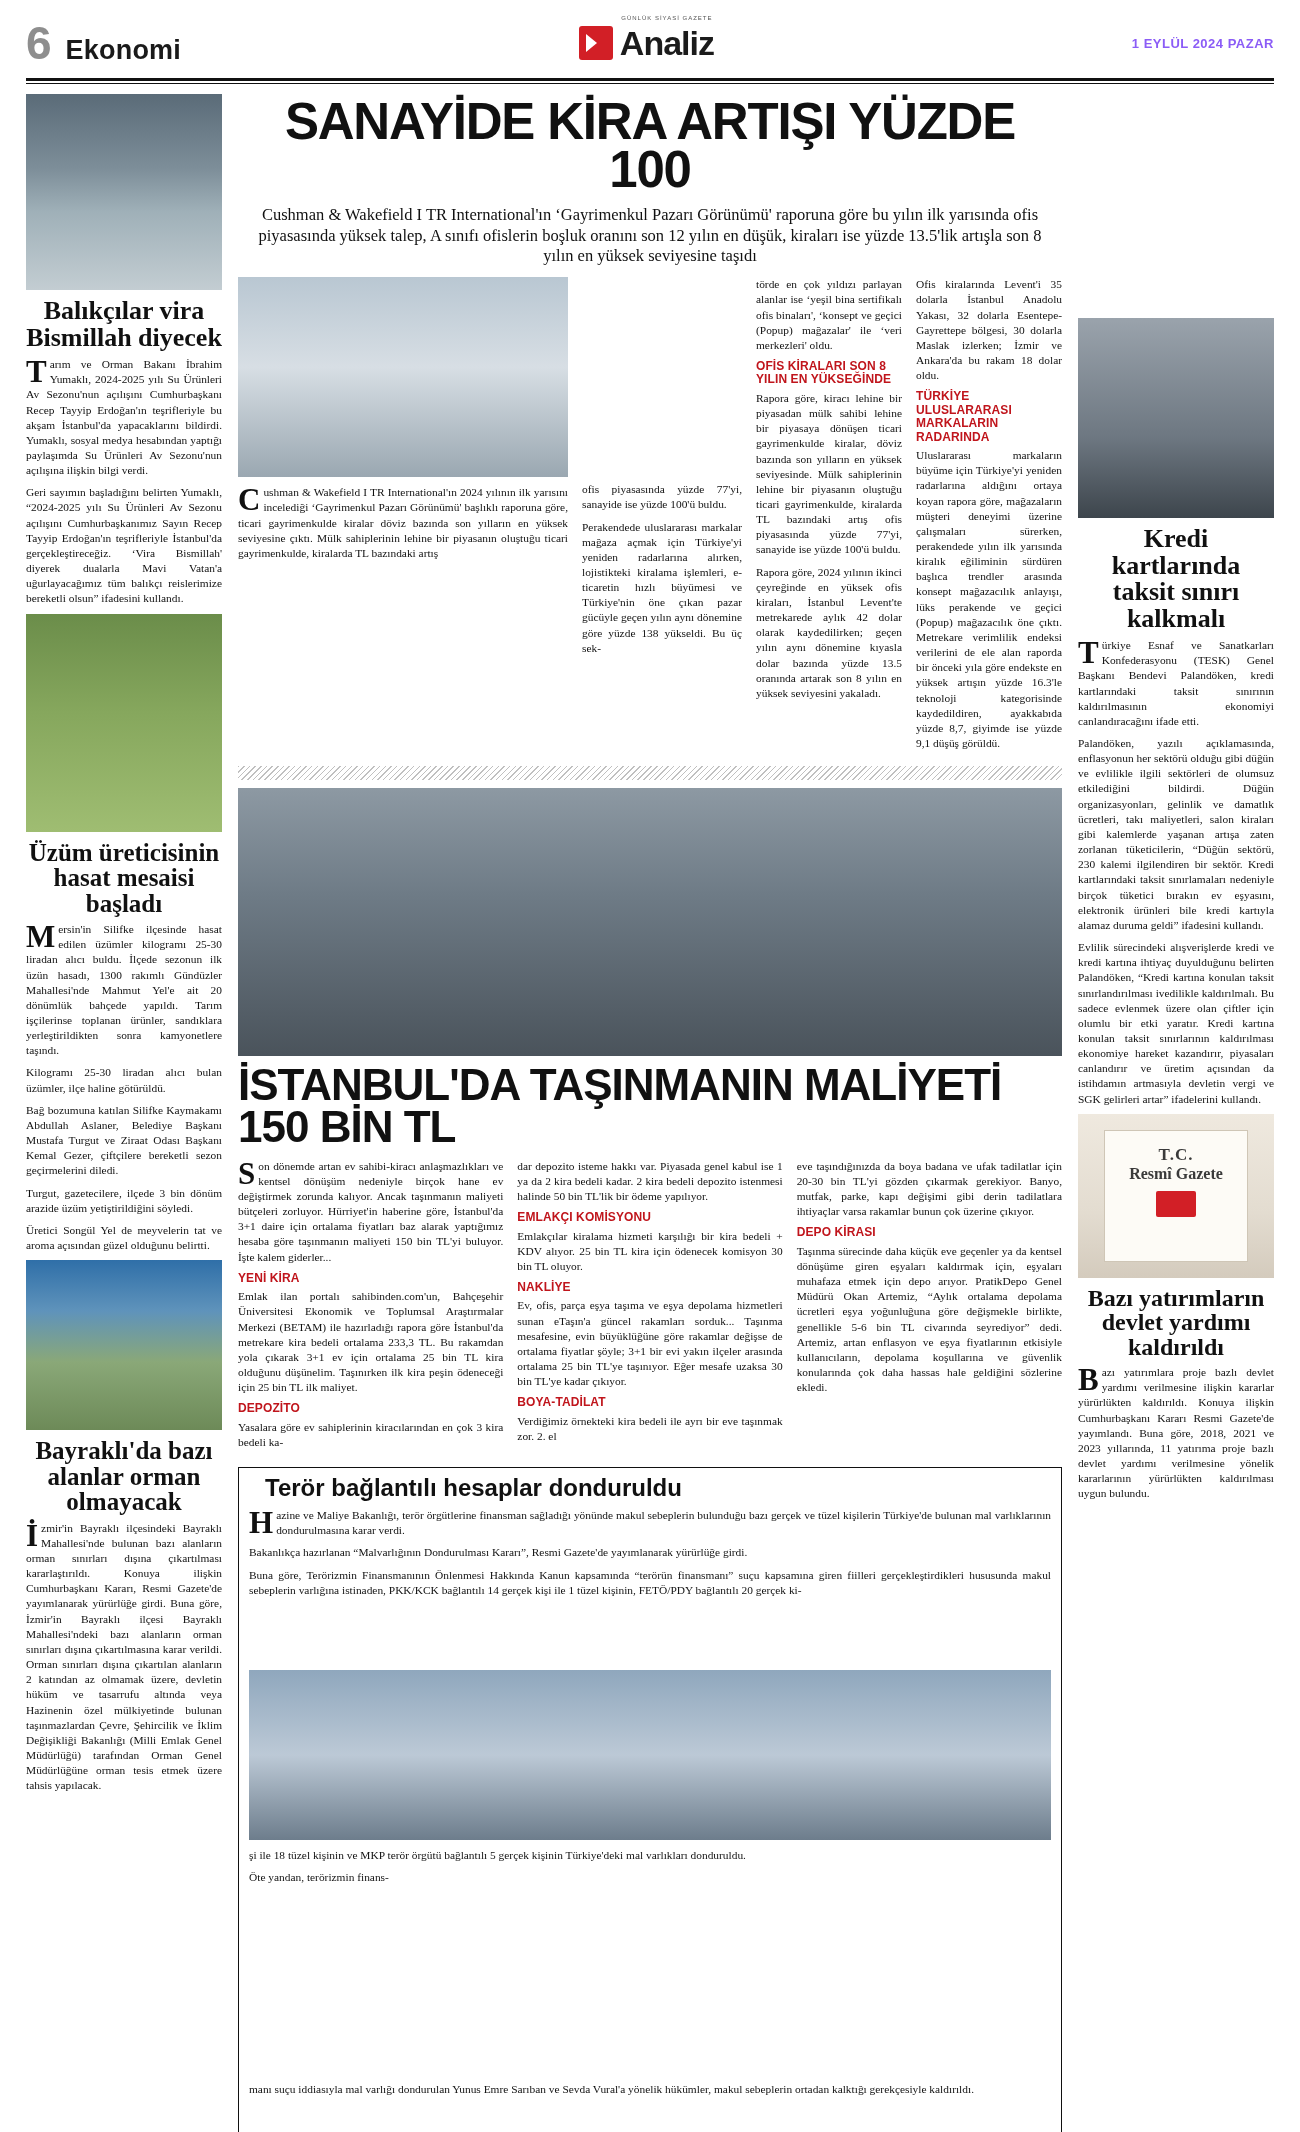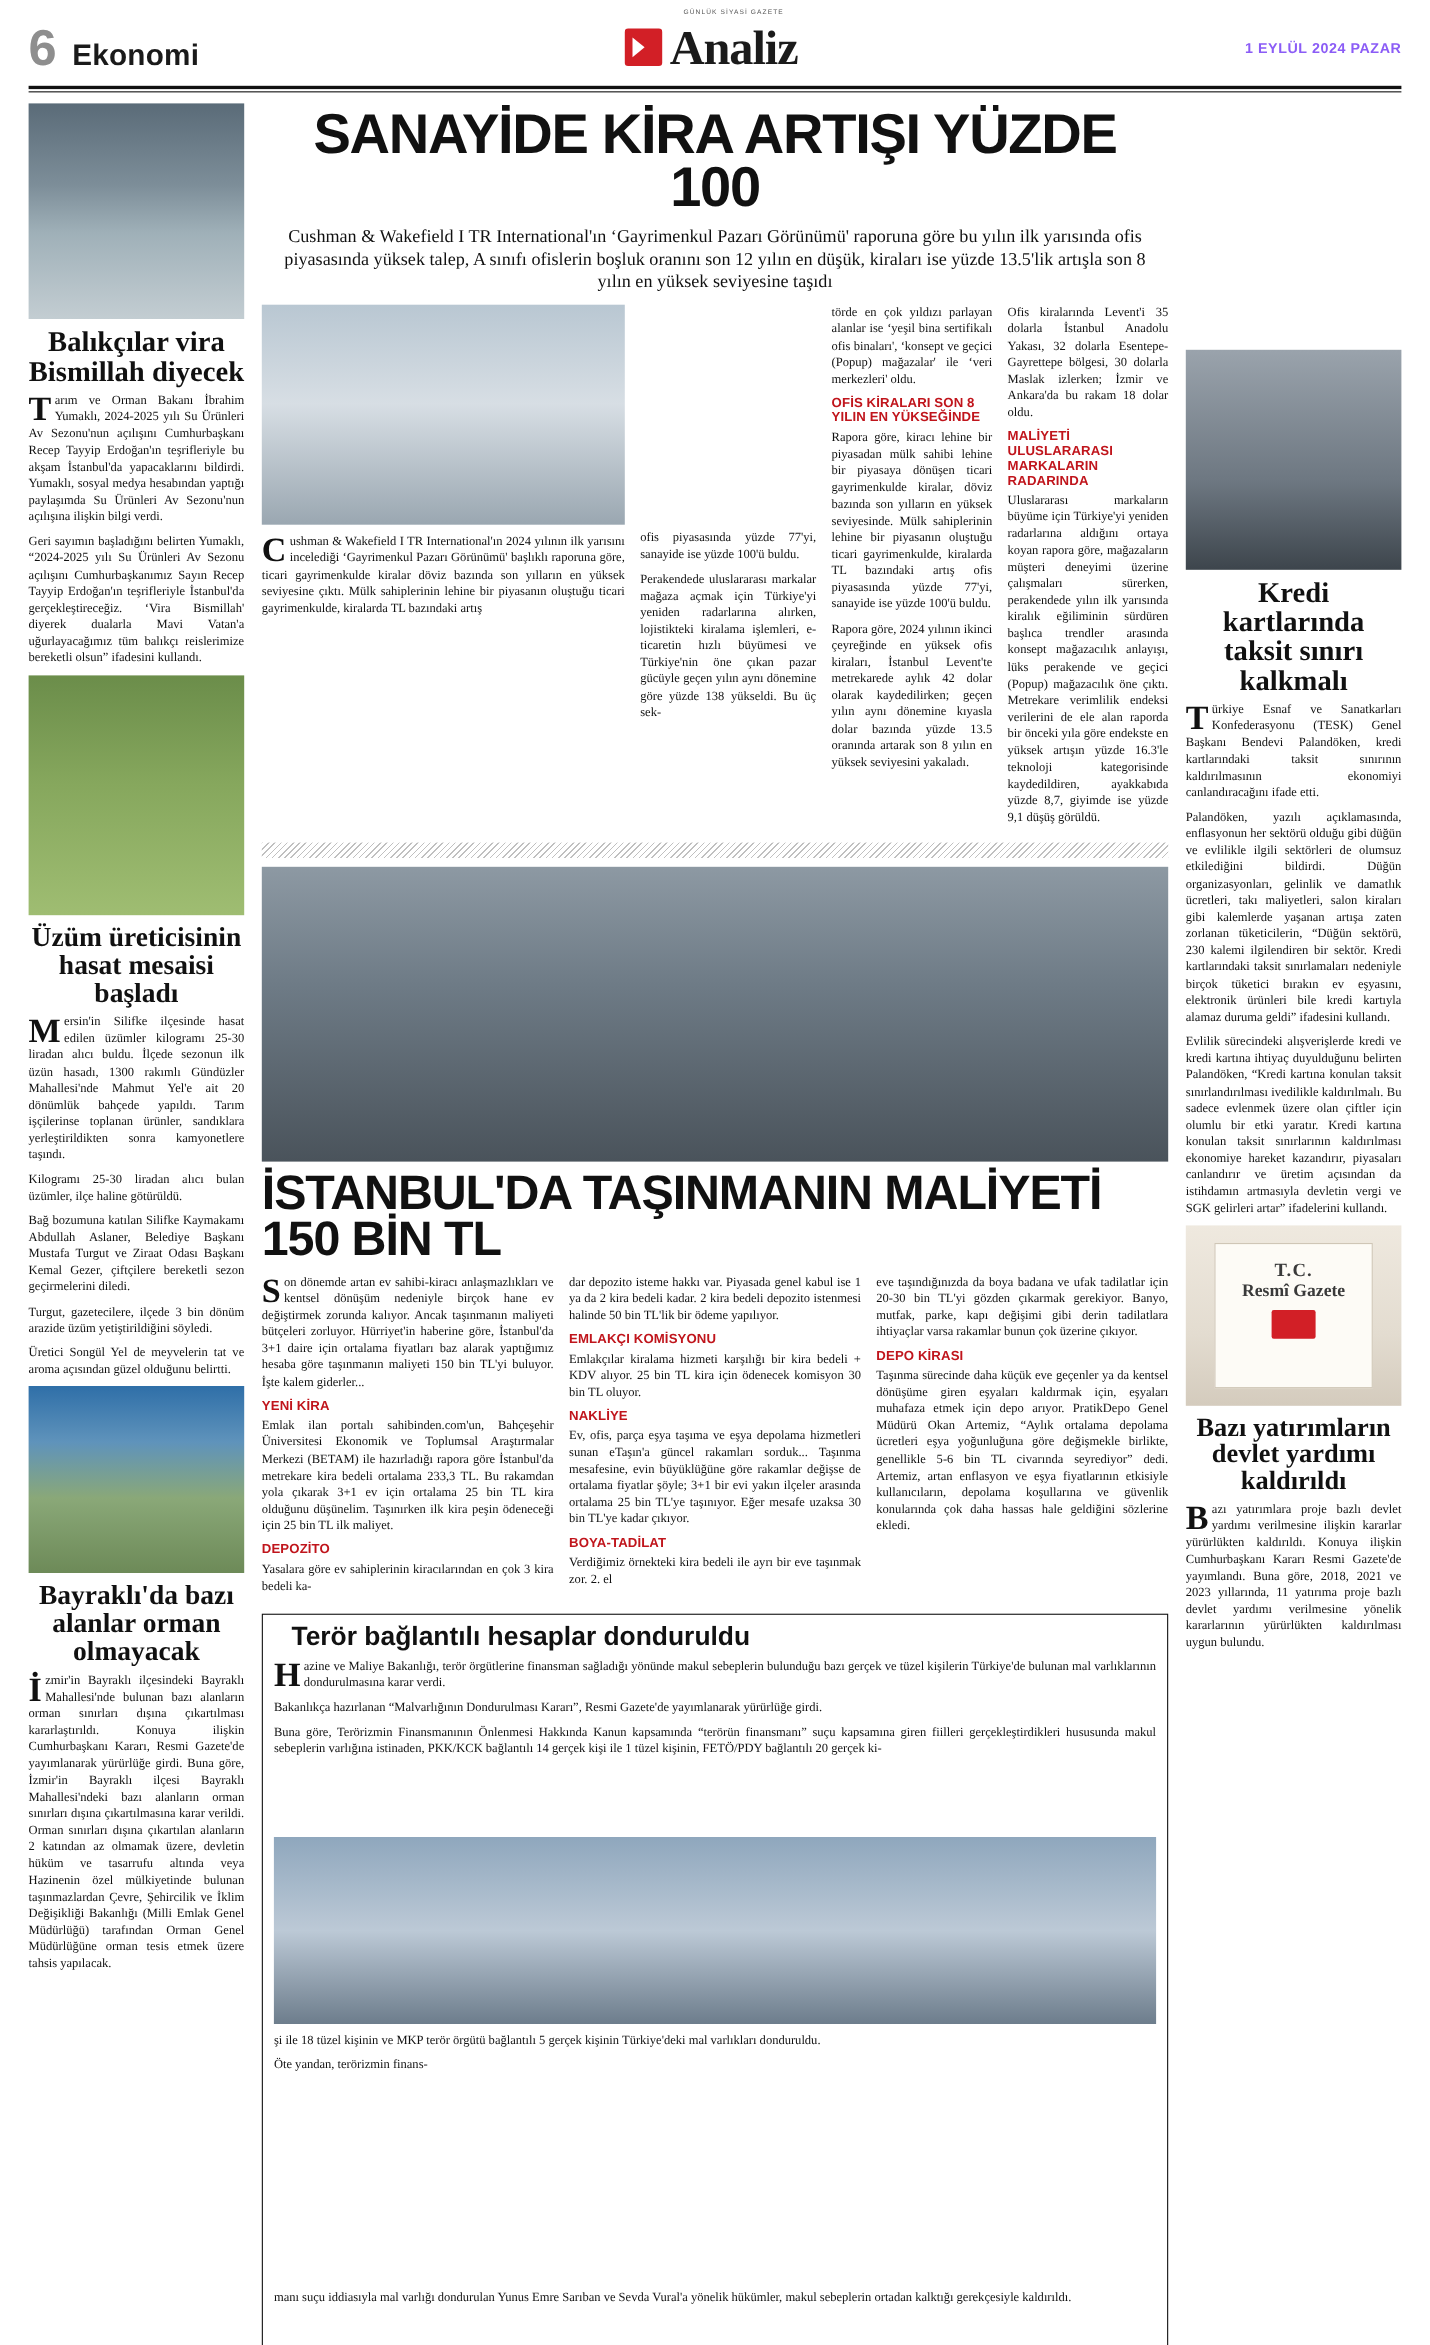--- a/index.html
+++ b/index.html
@@ -47,22 +47,22 @@
   }
   .logo-mark{
     width:34px;height:34px;background:#d21f26;border-radius:3px;
     position:relative;
   }
   .logo-mark:before{
     content:"";position:absolute;left:7px;top:8px;
     border-left:11px solid #fff;border-top:9px solid transparent;border-bottom:9px solid transparent;
   }
   .logo-text{
-    font-family:Liberation Serif, serif;
-    font-size:44px;font-weight:700;color:#1b1b1b;letter-spacing:-1px;
+    font-family:Liberation Sans, sans-serif;
+    font-size:34px;font-weight:700;color:#1b1b1b;letter-spacing:-1px;
   }
   .logo-sub{
     font-family:"Liberation Sans", sans-serif;
     font-size:6px;color:#555;letter-spacing:1px;position:absolute;top:-9px;left:0;width:100%;text-align:center;
   }
   .logo-wrap{position:relative;}
   .mh-date{
     font-family:"Liberation Sans", sans-serif;
     font-size:13px;font-weight:700;color:#8b5cf6;letter-spacing:.5px;
   }
@@ -264,21 +264,21 @@
           <p class="body">Perakendede uluslararası markalar mağaza açmak için Türkiye'yi yeniden radarlarına alırken, lojistikteki kiralama işlemleri, e-ticaretin hızlı büyümesi ve Türkiye'nin öne çıkan pazar gücüyle geçen yılın aynı dönemine göre yüzde 138 yükseldi. Bu üç sek-</p>
         </div>
         <div style="flex:1;">
           <p class="body">törde en çok yıldızı parlayan alanlar ise ‘yeşil bina sertifikalı ofis binaları', ‘konsept ve geçici (Popup) mağazalar' ile ‘veri merkezleri' oldu.</p>
           <div class="subhead">OFİS KİRALARI SON 8 YILIN EN YÜKSEĞİNDE</div>
           <p class="body">Rapora göre, kiracı lehine bir piyasadan mülk sahibi lehine bir piyasaya dönüşen ticari gayrimenkulde kiralar, döviz bazında son yılların en yüksek seviyesinde. Mülk sahiplerinin lehine bir piyasanın oluştuğu ticari gayrimenkulde, kiralarda TL bazındaki artış ofis piyasasında yüzde 77'yi, sanayide ise yüzde 100'ü buldu.</p>
           <p class="body">Rapora göre, 2024 yılının ikinci çeyreğinde en yüksek ofis kiraları, İstanbul Levent'te metrekarede aylık 42 dolar olarak kaydedilirken; geçen yılın aynı dönemine kıyasla dolar bazında yüzde 13.5 oranında artarak son 8 yılın en yüksek seviyesini yakaladı.</p>
         </div>
         <div style="flex:1;">
           <p class="body">Ofis kiralarında Levent'i 35 dolarla İstanbul Anadolu Yakası, 32 dolarla Esentepe-Gayrettepe bölgesi, 30 dolarla Maslak izlerken; İzmir ve Ankara'da bu rakam 18 dolar oldu.</p>
-          <div class="subhead">MALİYETİ ULUSLARARASI MARKALARIN RADARINDA</div>
+          <div class="subhead">TÜRKİYE ULUSLARARASI MARKALARIN RADARINDA</div>
           <p class="body">Uluslararası markaların büyüme için Türkiye'yi yeniden radarlarına aldığını ortaya koyan rapora göre, mağazaların müşteri deneyimi üzerine çalışmaları sürerken, perakendede yılın ilk yarısında kiralık eğiliminin sürdüren başlıca trendler arasında konsept mağazacılık anlayışı, lüks perakende ve geçici (Popup) mağazacılık öne çıktı. Metrekare verimlilik endeksi verilerini de ele alan raporda bir önceki yıla göre endekste en yüksek artışın yüzde 16.3'le teknoloji kategorisinde kaydedildiren, ayakkabıda yüzde 8,7, giyimde ise yüzde 9,1 düşüş görüldü.</p>
         </div>
       </div>
 
       <div class="hatch"></div>
 
       <div class="photo ph-truck mid-photo"></div>
       <div class="mid-title">İSTANBUL'DA TAŞINMANIN MALİYETİ 150 BİN TL</div>
 
       <div class="mid-3col">

